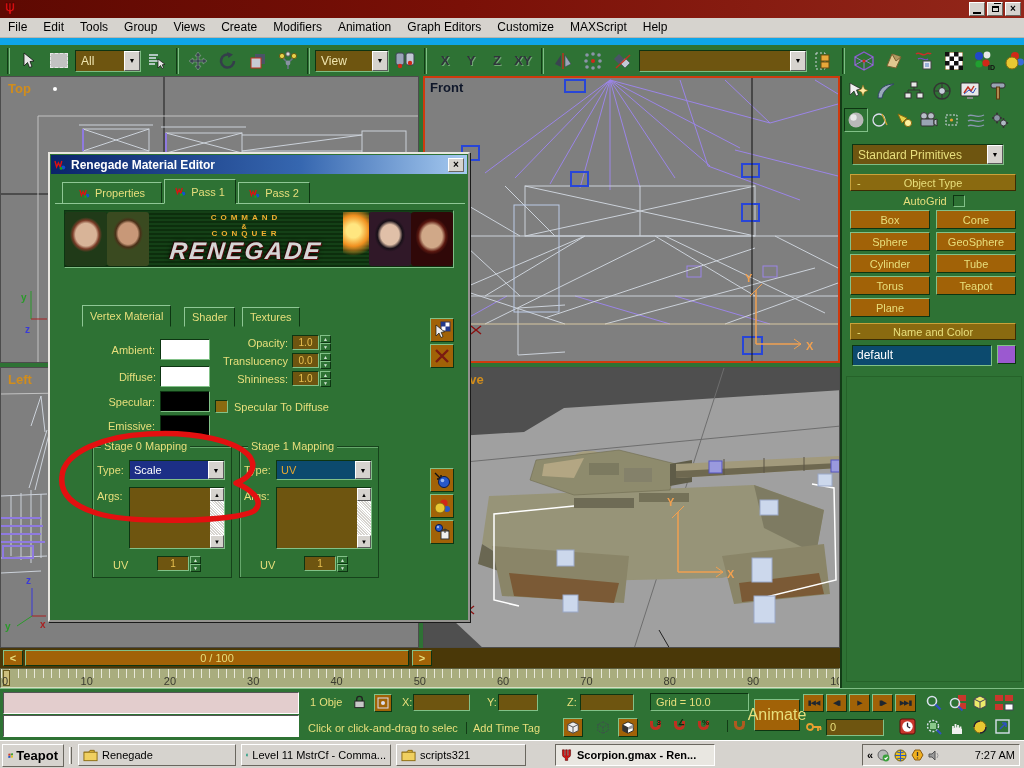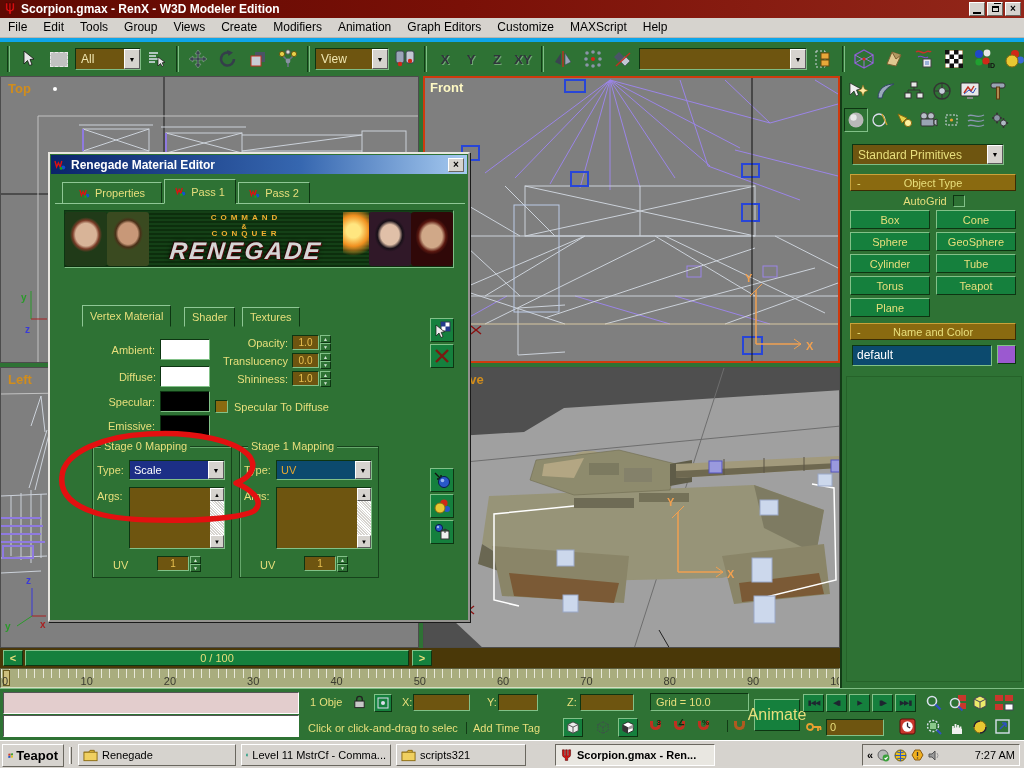--- a/index.html
+++ b/index.html
@@ -1,21 +1,21 @@
 <!DOCTYPE html>
 <html><head>
 <meta charset="utf-8">
 <style>
   *{box-sizing:border-box;margin:0;padding:0}
   html,body{width:1024px;height:768px;overflow:hidden}
   body{font-family:"Liberation Sans",sans-serif;font-size:11px}
   #screen{position:relative;width:1024px;height:768px;background:#2e7234;overflow:hidden}
 
   
-  .g-raised{border:1px solid;border-color:#82c188 #0d3512 #0d3512 #82c188;background:#15803d}
+  .g-raised{border:1px solid;border-color:#82c188 #0d3512 #0d3512 #82c188;background:#a16207}
   .g-sunken{border:1px solid;border-color:#0d3512 #82c188 #82c188 #0d3512;background:#2e7234}
   .gray-raised{border:1px solid;border-color:#ffffff #6a675f #6a675f #ffffff;background:#d6d3ce}
   .olive{background:#0c4a6e;color:#e8df7c}
   .ytext{color:#e8df7c}
 
   
   #titlebar{position:absolute;left:0;top:0;width:1024px;height:18px;
     background:linear-gradient(90deg,#5e0902,#7a1007 45%,#93271a);display:flex;align-items:center;
     color:#fff;font-weight:bold;font-size:12px;gap:4px;padding:0 3px}
   .winbtn{width:16px;height:14px;display:flex;align-items:center;justify-content:center;
@@ -24,36 +24,36 @@
   .restore-glyph{display:block;width:7px;height:6px;border:1px solid #000;border-top-width:2px;
     box-shadow:2px -2px 0 -0px #d6d3ce, 2px -3px 0 0 #000}
 
   
   #menubar{position:absolute;left:0;top:18px;width:1024px;height:20px;background:#d6d3ce;
     display:flex;align-items:flex-start;font-size:12px;color:#000;border-bottom:1px solid #b8b5ae}
   .menu-item{padding:2px 8px}
 
   
   #toolbar{position:absolute;left:0;top:38px;width:1024px;height:38px;background:#2e7234;
-    display:flex;align-items:center;gap:2px;padding:0 4px;border-top:4px solid #0ea5e9}
+    display:flex;align-items:center;gap:2px;padding:0 4px;border-top:7px solid #0ea5e9}
   .tbi{width:28px;height:28px;display:flex;align-items:center;justify-content:center;flex:0 0 auto}
   .tb-sep{width:3px;height:26px;border-left:1px solid #123c16;border-right:1px solid #7ebd84;margin:0 3px;flex:0 0 auto}
   .tb-dd{height:22px;display:flex;align-items:stretch;flex:0 0 auto;border:1px solid;border-color:#0d3512 #7ebd84 #7ebd84 #0d3512}
   .tb-dd .val{background:#6e5510;color:#f0e6b0;display:flex;align-items:center;padding:0 5px;font-size:12px}
   .dd-btn{width:16px;background:#d6d3ce;border:1px solid;border-color:#fff #5a5a5a #5a5a5a #fff;
     display:flex;align-items:center;justify-content:center;font-size:7px;color:#000}
   .axisbtn{width:26px;height:26px;display:flex;align-items:center;justify-content:center;
     color:#30343c;font-weight:bold;font-size:13px;text-shadow:1px 1px 0 rgba(180,220,180,.5)}
 
   
   #workspace{position:absolute;left:0;top:76px;width:840px;height:572px;background:#2e7234}
   .vp{position:absolute;background:#7f7f7f;border:1px solid #4c4c4c;overflow:hidden}
   #vp-front{border:2px solid #cf3a0e}
   .vp-label{position:absolute;left:7px;top:4px;font-weight:bold;font-size:13px;color:#d18d1c}
-  #vp-front .vp-label{color:#fef9c3;left:5px;top:2px}
+  #vp-front .vp-label{color:#0f172a;left:5px;top:2px}
   .vp svg{position:absolute;left:0;top:0}
 
   
   #cmdpanel{position:absolute;left:840px;top:76px;width:184px;height:612px;background:#2e7234;
     border-left:2px solid #123c16}
   .cp-row{display:flex;align-items:center;padding:2px 2px 0 2px}
   .cp-tab{width:28px;height:26px;display:flex;align-items:center;justify-content:center}
   .cp-cat{width:24px;height:24px;display:flex;align-items:center;justify-content:center}
   .cp-cat.active{border:1px solid;border-color:#0d3512 #82c188 #82c188 #0d3512}
   .cp-dd{position:absolute;left:10px;top:68px;width:152px;height:21px;display:flex;
@@ -150,21 +150,20 @@
 </style>
 </head>
 <body>
 
 <div id="screen">
 
   <header id="titlebar">
     <svg width="14" height="14" viewBox="0 0 16 16">
         <path d="M3,1 v6 c0,2.5 2,3.5 3.5,3.8 V14 h3 v-3.2 C11,10.5 13,9.5 13,7 V1 h-2.4 v6 c0,1 -0.8,1.8 -1.6,2 V1 H6.9 v8 C6.1,8.8 5.4,8 5.4,7 V1 Z" fill="#e01010" stroke="#4a0404" stroke-width="0.7"></path>
       </svg>
-    <span>Scorpion.gmax - RenX - W3D Modeler Edition</span>
     <span class="btns">
       <span class="winbtn gray-raised">
           <span style="display:block;width:8px;height:2px;background:#000;margin-top:7px"></span>
         </span>
       <span class="winbtn gray-raised">
           <span class="restore-glyph"></span>
         </span>
       <span class="winbtn gray-raised">×</span>
     </span>
   </header>

